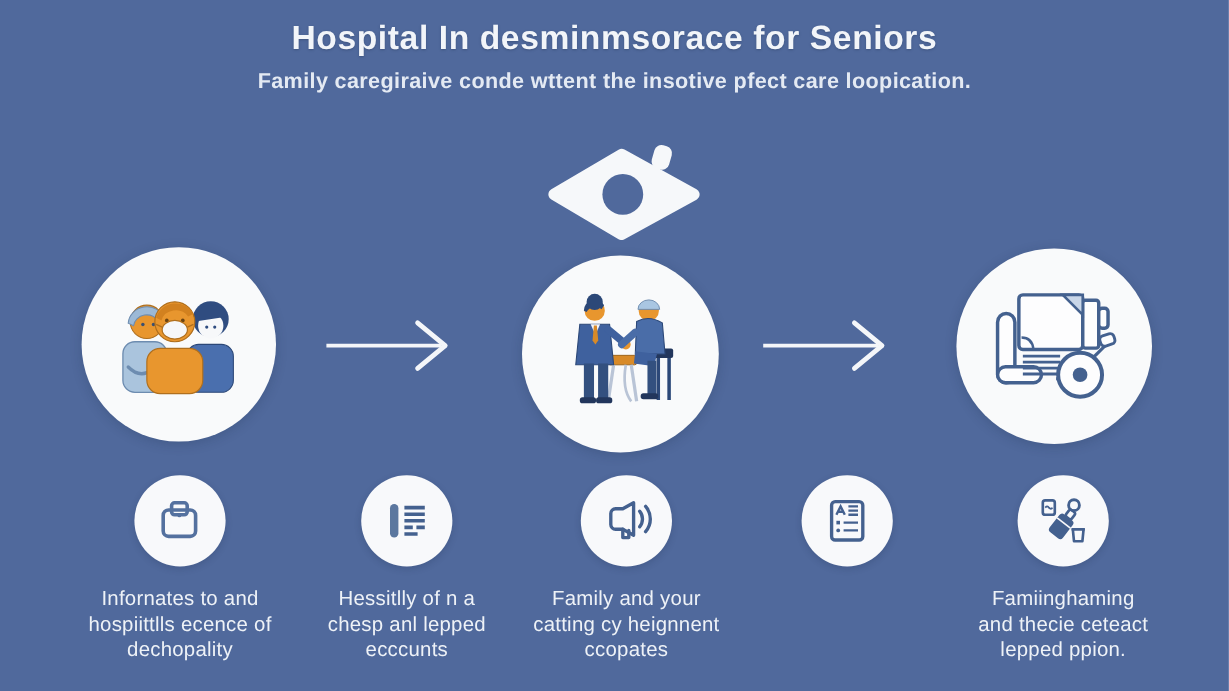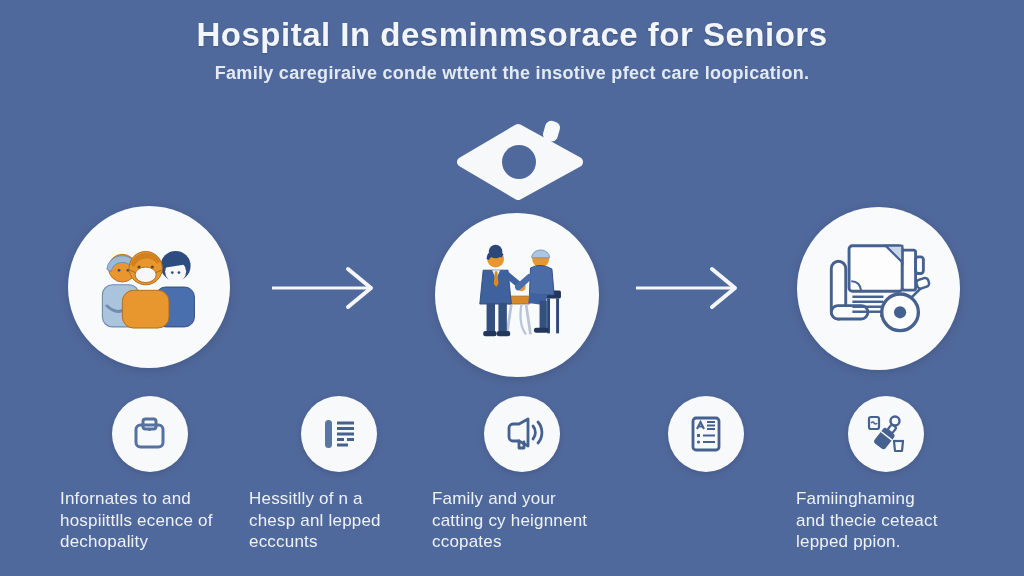--- a/index.html
+++ b/index.html
@@ -4,42 +4,42 @@
 <style>
   html,body{margin:0;padding:0;}
   body{font-family:"Liberation Sans", sans-serif;}
   #stage{
     position:relative;width:1024px;height:576px;overflow:hidden;
     background:#50699c;
   }
   
   .header{position:absolute;top:16px;left:0;width:1024px;text-align:center;}
   .title{
-    font-size:33px;font-weight:bold;color:#f2f5f9;letter-spacing:.5px;
+    font-size:28px;font-weight:bold;color:#f2f5f9;letter-spacing:.5px;
     text-shadow:0 1px 2px rgba(30,45,75,.35);
   }
   .subtitle{
     margin-top:9px;font-size:18px;font-weight:bold;color:#e4eaf3;letter-spacing:.3px;
   }
   
   .emblem{position:absolute;left:452px;top:118px;width:136px;height:82px;}
   
   .big-circle{
     position:absolute;border-radius:50%;background:#f9fafb;
     box-shadow:0 2px 10px rgba(25,40,70,.22);
     display:flex;align-items:center;justify-content:center;
   }
   #step-1{left:68px;top:206px;width:162px;height:162px;}
   #step-2{left:435px;top:213px;width:164px;height:164px;}
   #step-3{left:797px;top:207px;width:163px;height:163px;}
   .arrow{position:absolute;width:120px;height:52px;}
   #arrow-1{left:268px;top:262px;}
   #arrow-2{left:632px;top:262px;}
   
-  .feature{position:absolute;top:396px;width:180px;text-align:left;}
+  .feature{position:absolute;top:396px;width:180px;text-align:center;}
   #feature-1{left:60px;} #feature-2{left:249px;} #feature-3{left:432px;}
   #feature-4{left:616px;} #feature-5{left:796px;}
   .small-circle{
     width:76px;height:76px;margin:0 auto;border-radius:50%;background:#f8f9fb;
     box-shadow:0 2px 6px rgba(25,40,70,.2);
     display:flex;align-items:center;justify-content:center;
   }
   .caption{
     margin-top:16px;font-size:17px;line-height:21.5px;color:#eef2f7;
     white-space:pre-line;letter-spacing:.2px;

